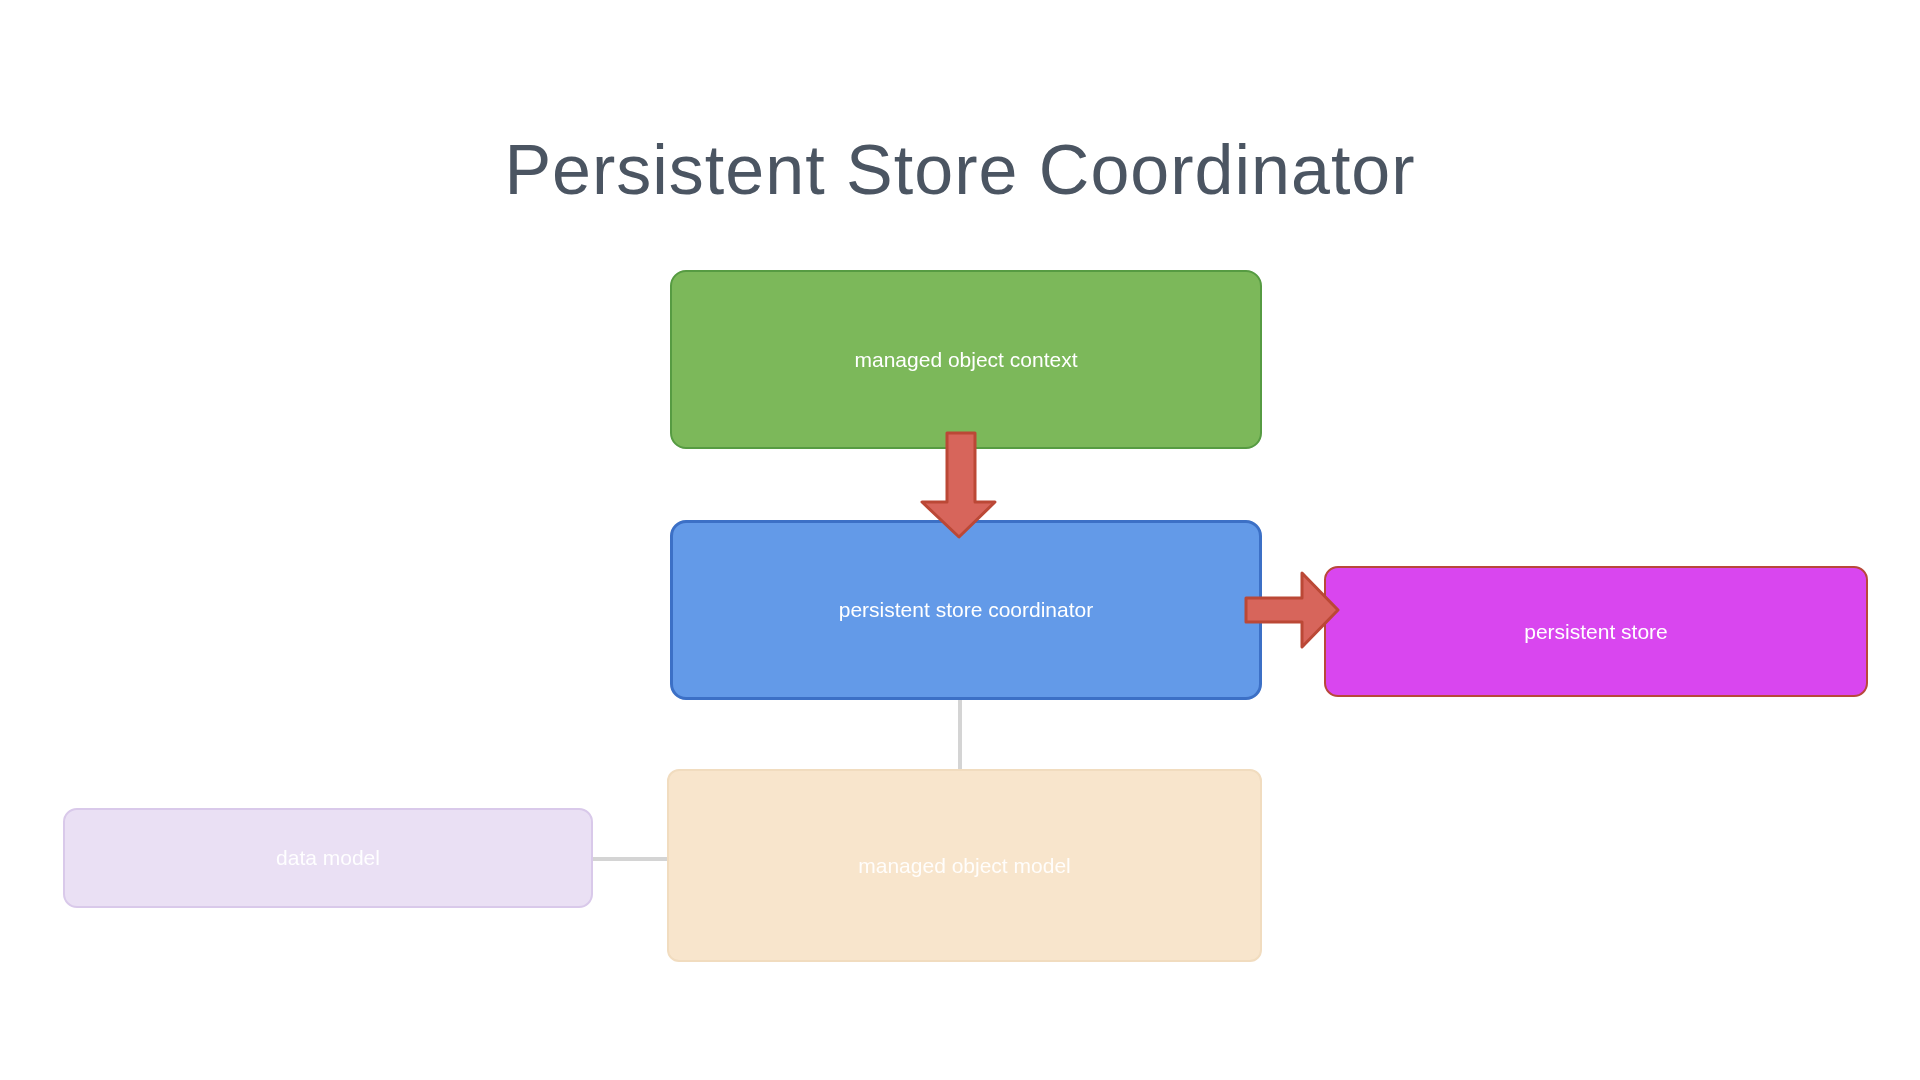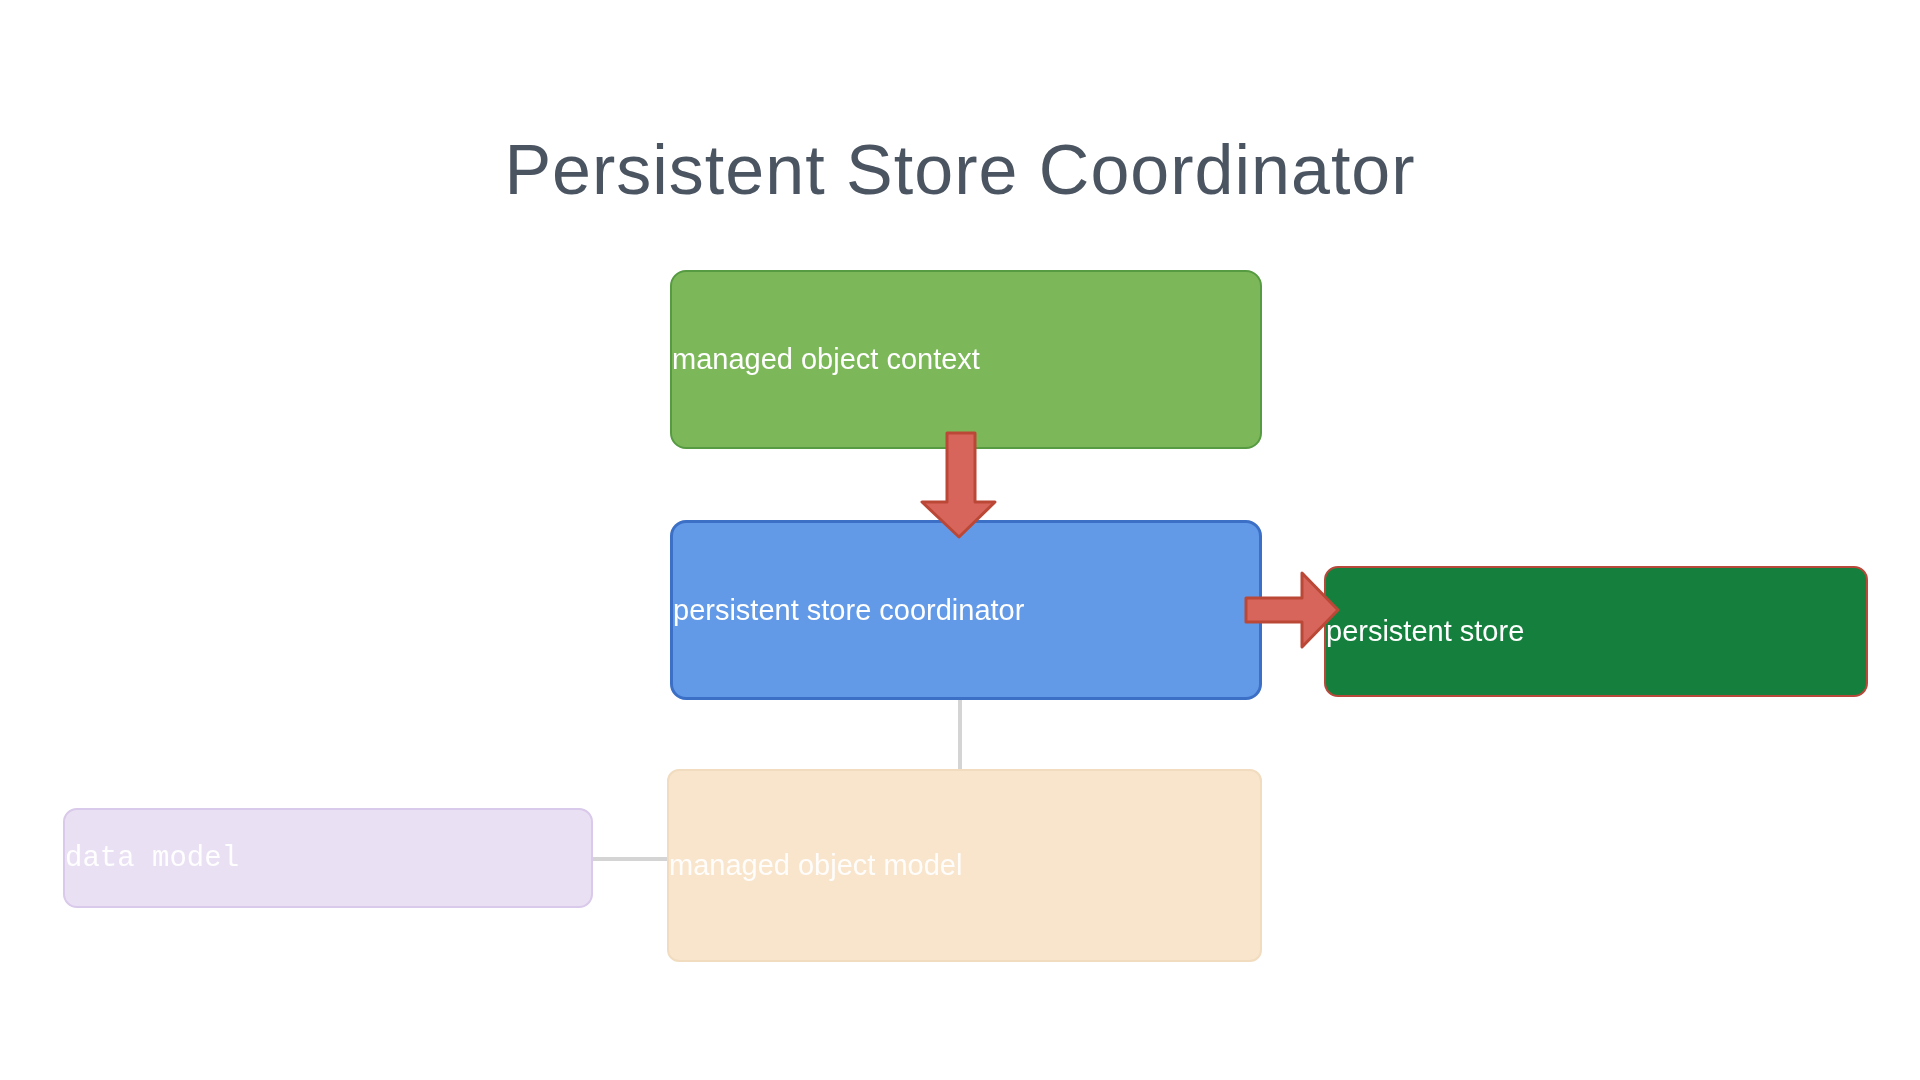--- a/index.html
+++ b/index.html
@@ -16,47 +16,46 @@
     left:0;top:130px;width:1920px;
     text-align:center;
     font-size:70px;
     font-weight:300;
     letter-spacing:1px;
     color:#4b5562;
   }
   .node{
     position:absolute;
     box-sizing:border-box;
-    display:flex;align-items:center;justify-content:flex-start;
+    display:flex;align-items:center;justify-content:center;
     text-align:center;
-    font-size:29px;
+    font-size:21px;
     color:#ffffff;
   }
   .node-green{
     left:670px;top:270px;width:592px;height:179px;
     background:#7cb85a;border:2px solid #569b42;border-radius:16px;
   }
   .node-blue{
     left:670px;top:520px;width:592px;height:180px;
     background:#639ae8;border:3px solid #3c70c6;border-radius:16px;
   }
   .node-red{
     left:1324px;top:566px;width:544px;height:131px;
-    background:#15803d;border:2px solid #b8483a;border-radius:14px;
+    background:#d946ef;border:2px solid #b8483a;border-radius:14px;
   }
   .node-peach{
     left:667px;top:769px;width:595px;height:193px;
     background:#f8e5cc;border:2px solid #f1dcbf;border-radius:12px;
     color:rgba(255,255,255,0.92);
   }
   .node-purple{
     left:63px;top:808px;width:530px;height:100px;
     background:#eae0f4;border:2px solid #d9c9ea;border-radius:14px;
     color:rgba(255,255,255,0.95);
-    font-family:Liberation Mono, monospace;
   }
   .connector{
     position:absolute;background:#d4d4d4;z-index:0;
   }
   .connector-vertical{
     left:958px;top:700px;width:4px;height:70px;
   }
   .connector-horizontal{
     left:593px;top:857px;width:75px;height:4px;
   }

